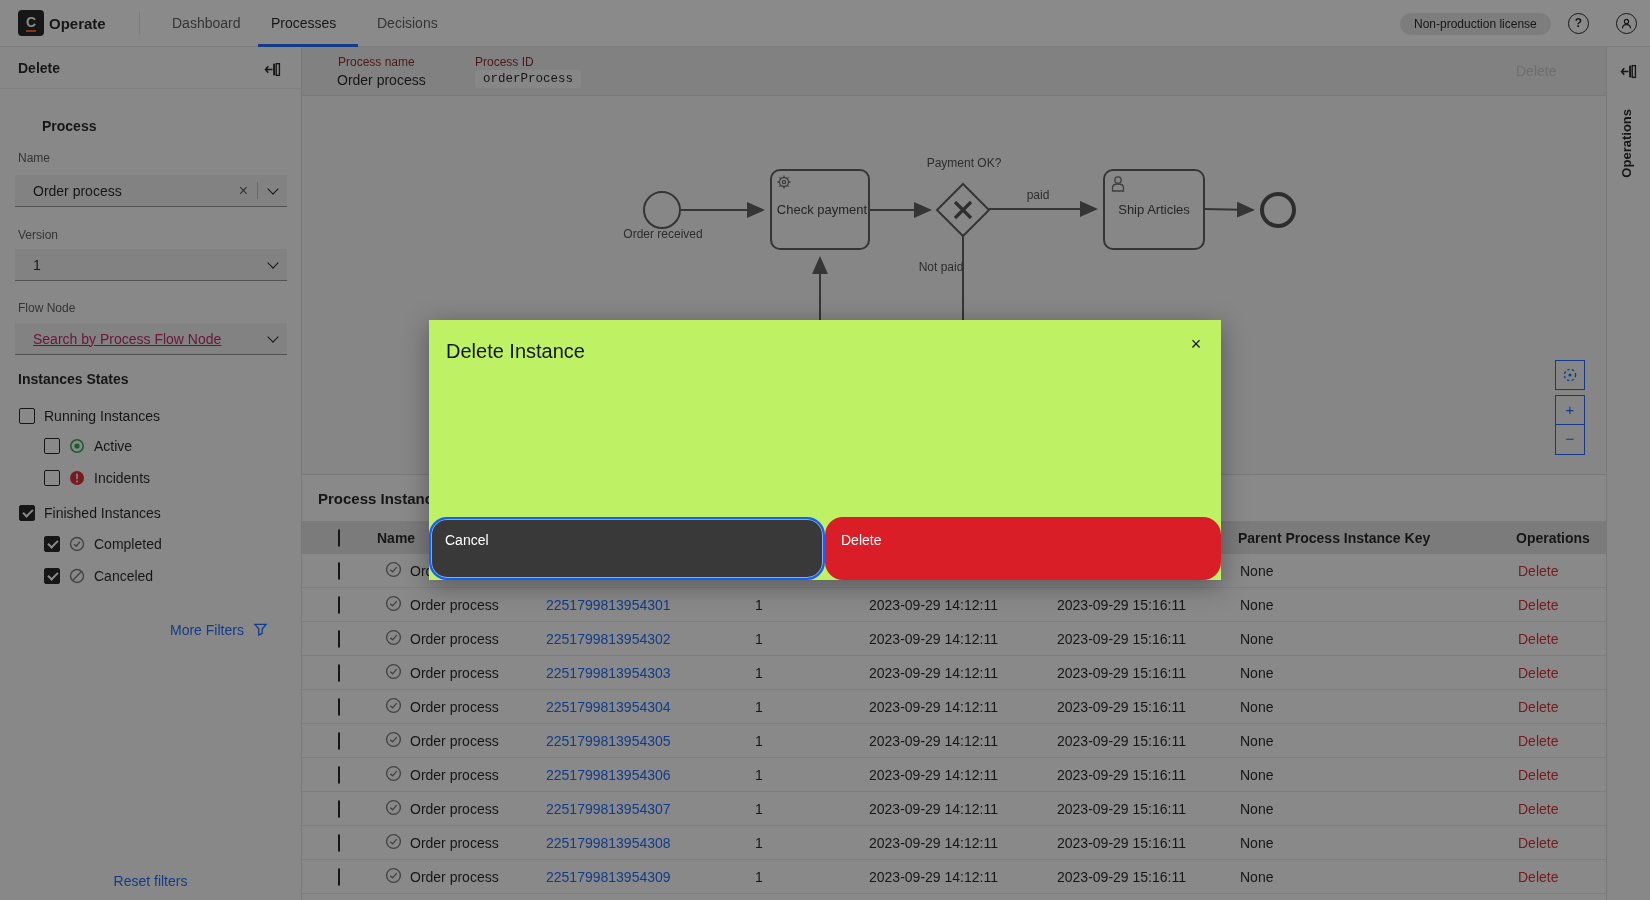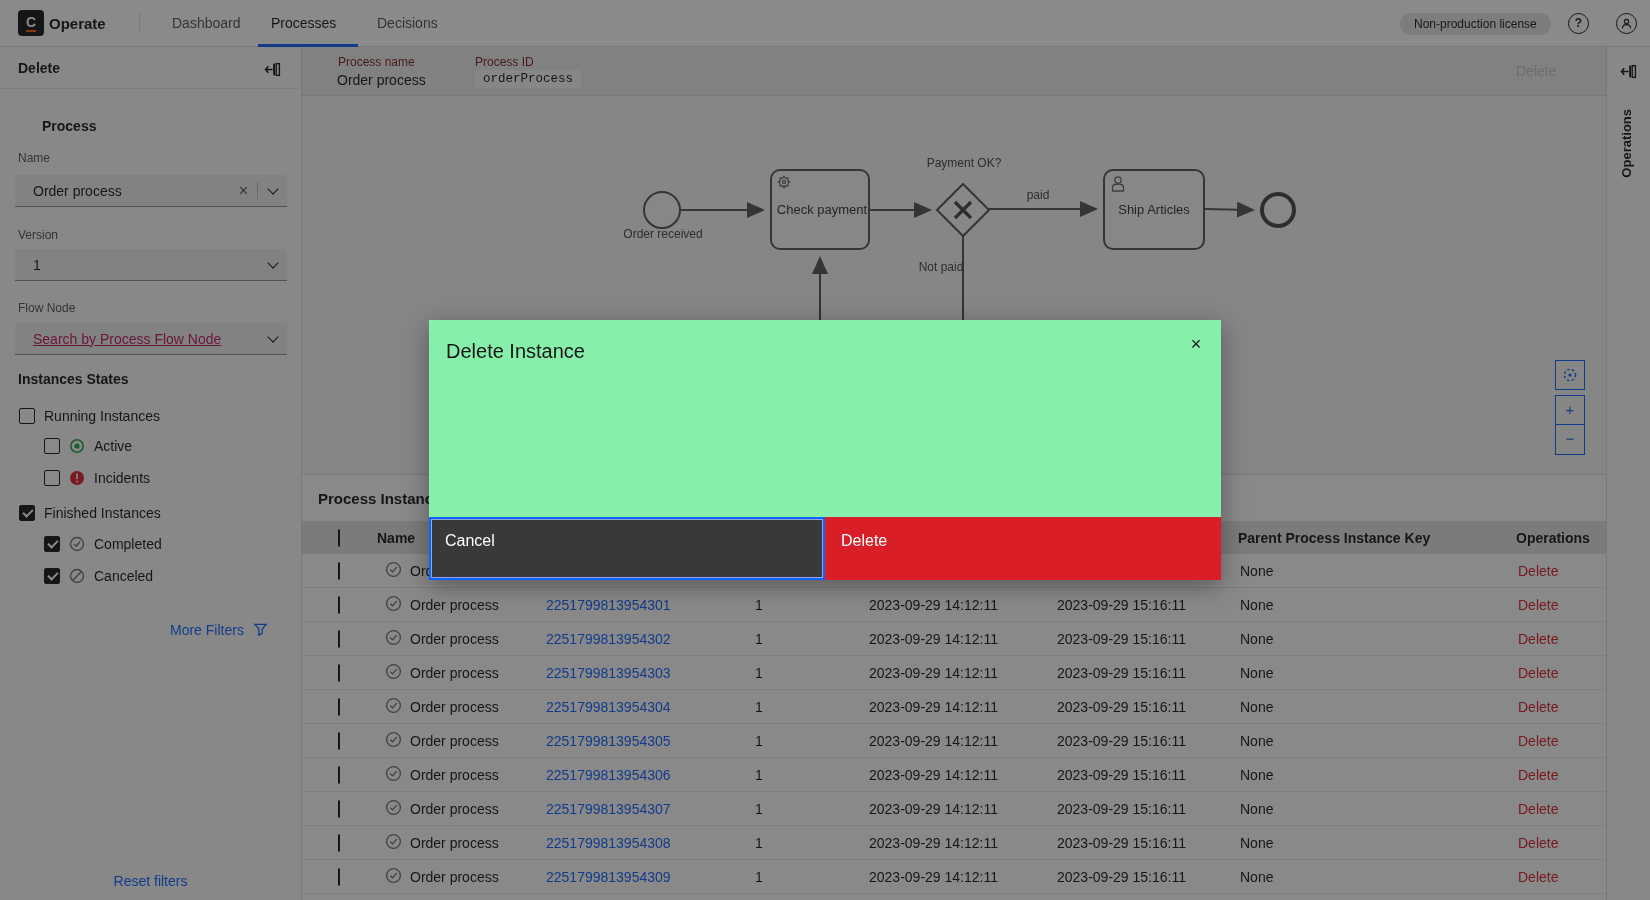--- a/index.html
+++ b/index.html
@@ -78,29 +78,29 @@
   .del-link { color:#da1e28; cursor:pointer; }
 
   
   .ops-panel { position:absolute; top:47px; left:1606px; width:44px; height:853px; background:#fbfbfb;
                border-left:1px solid #dcdcdc; }
   .ops-title { position:absolute; left:12px; top:62px; font-size:13px; font-weight:bold;
                writing-mode:vertical-rl; transform:rotate(180deg); }
 
   
   .overlay { position:absolute; top:0; left:0; width:1650px; height:900px; background:rgba(22,22,22,0.5); z-index:50; }
-  .modal { position:absolute; left:429px; top:320px; width:792px; height:260px; background:#86efac; z-index:60;
+  .modal { position:absolute; left:429px; top:320px; width:792px; height:260px; background:#bef264; z-index:60;
            box-shadow:0 6px 24px rgba(0,0,0,0.35); }
   .modal-title { position:absolute; left:17px; top:20px; font-size:20px; color:#161616; }
   .modal-close { position:absolute; right:8px; top:8px; width:34px; height:34px; text-align:center;
                  line-height:32px; font-size:18px; color:#161616; cursor:pointer; }
   .modal-body { position:absolute; left:17px; top:76px; font-size:14px; color:#525252; }
   .modal-body p + p { margin-top:21px; }
   .modal-btns { position:absolute; left:0; bottom:0; width:100%; height:63px; display:flex; }
-  .mbtn { width:50%; font-size:16px; color:#ffffff; padding:15px 0 0 16px; cursor:pointer; }
+  .mbtn { width:50%; font-size:14px; color:#ffffff; padding:15px 0 0 16px; cursor:pointer;border-radius:18px; }
   .btn-cancel { background:#393939; border:2px solid #0f62fe; box-shadow:inset 0 0 0 1px #8ea9e8; padding:13px 0 0 14px; }
   .btn-delete { background:#da1e28; }
 
   svg text { font-family:"Liberation Sans","DejaVu Sans",sans-serif; }
 </style>
 </head>
 <body>
 
 <div class="stage">
 

